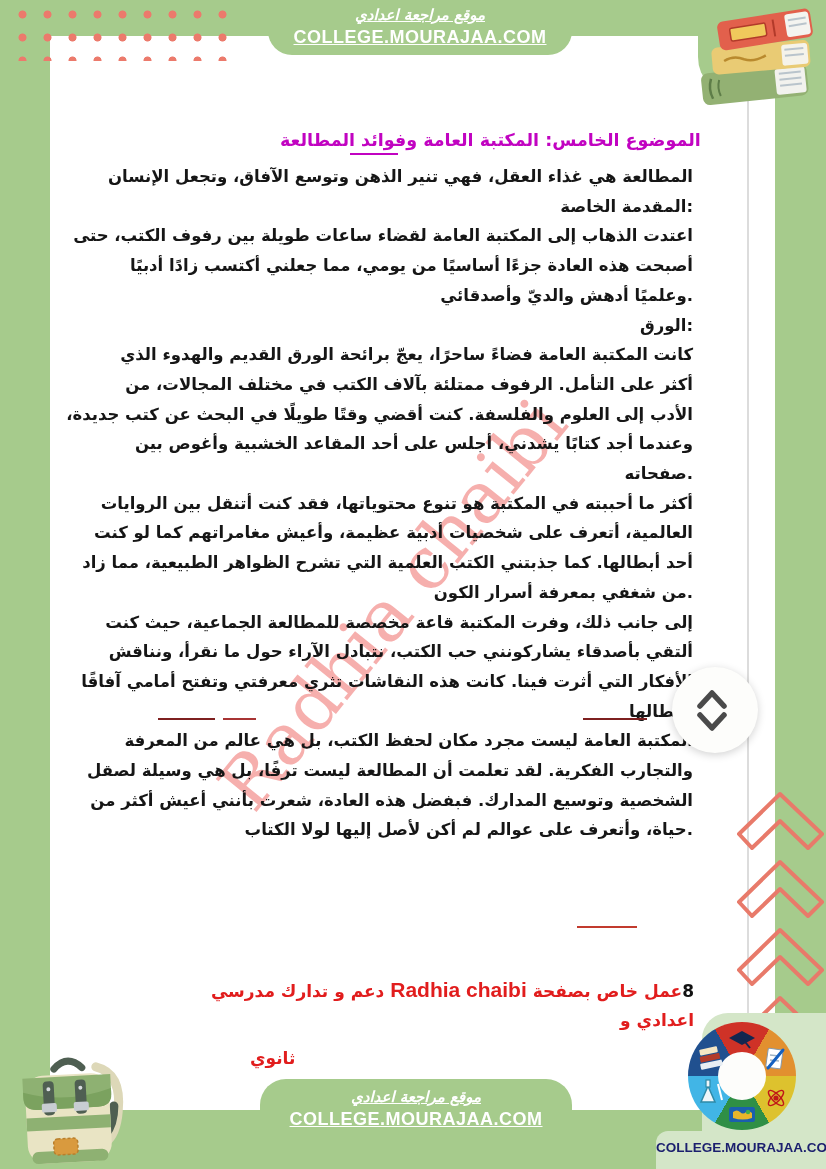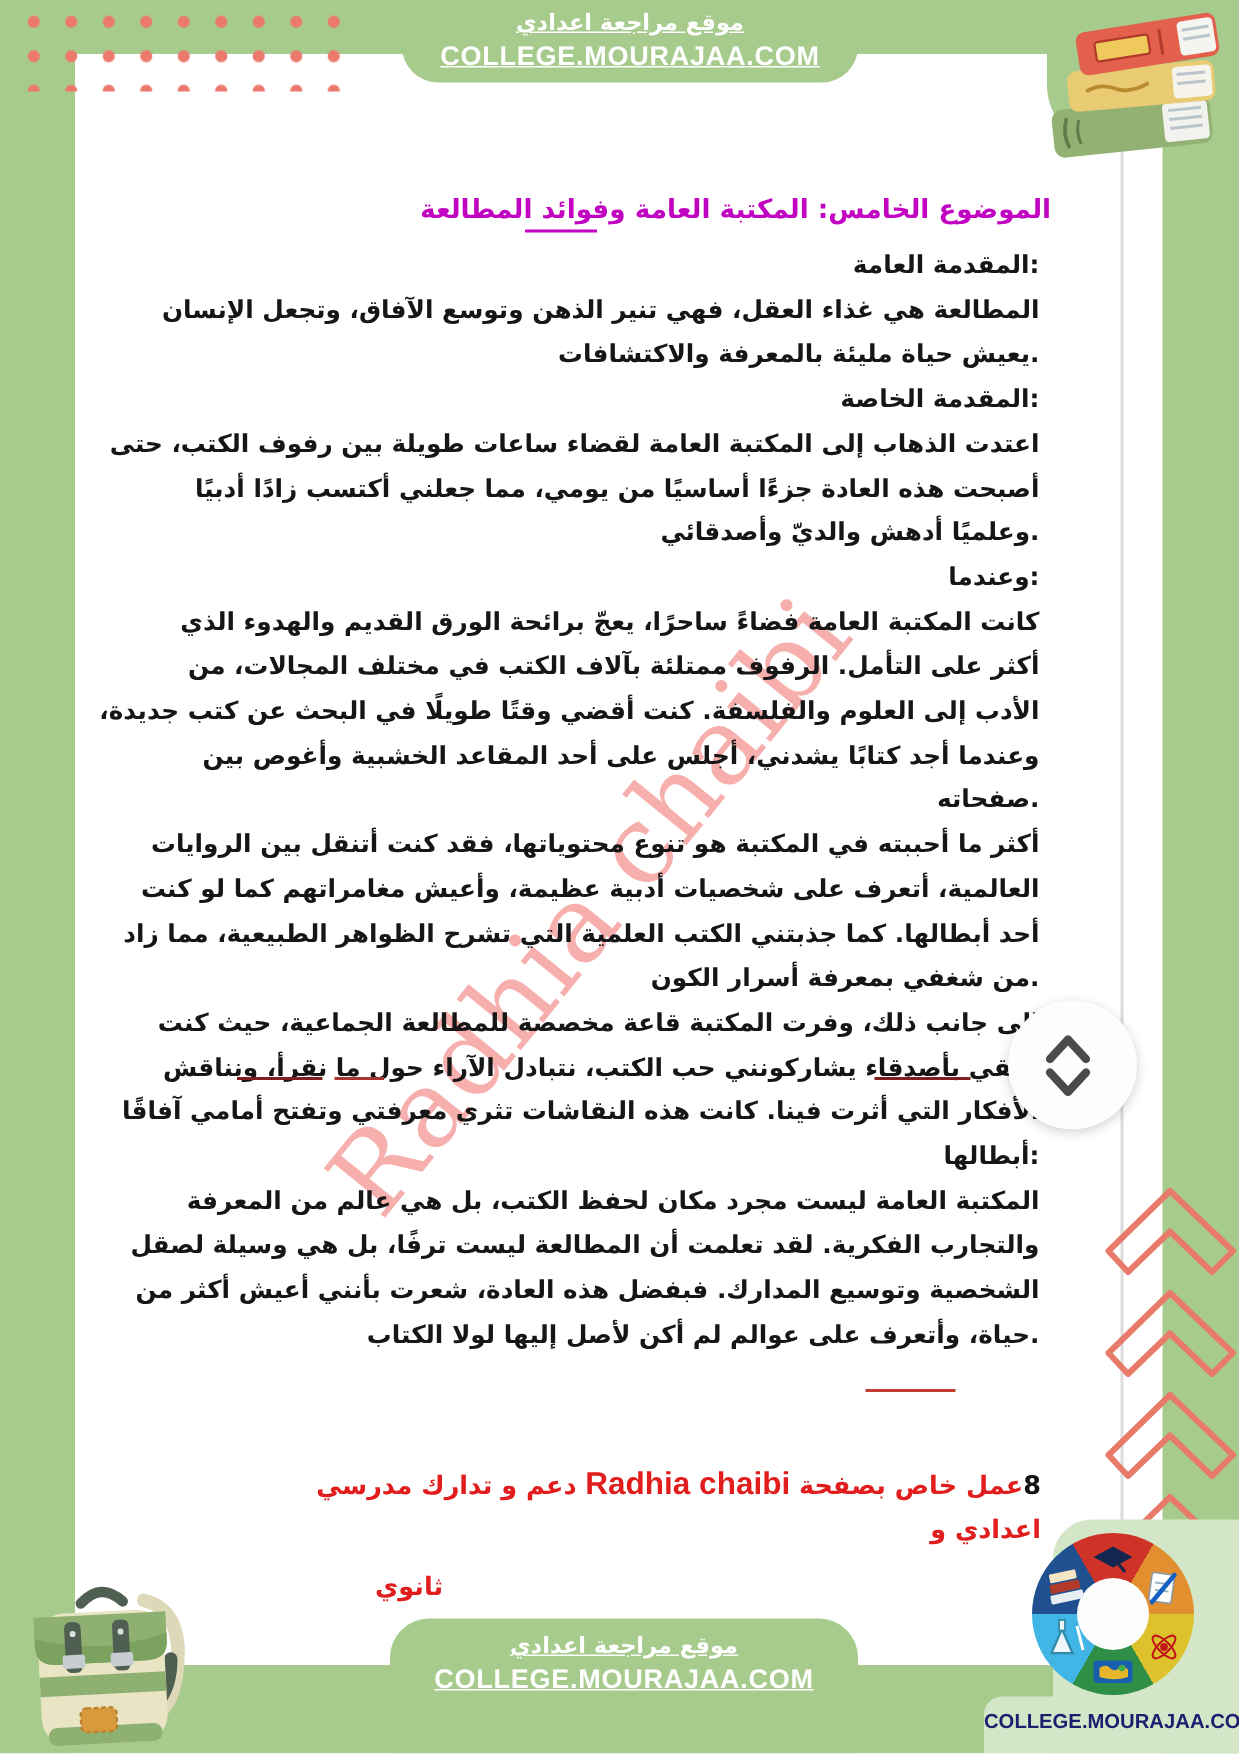--- a/index.html
+++ b/index.html
@@ -14,21 +14,21 @@
   .band-bottom{left:0;top:1110px;width:826px;height:59px;}
   .header-pill{left:268px;top:0;width:304px;height:55px;border-radius:0 0 24px 24px;}
   .tr-block{left:698px;top:0;width:128px;height:97px;border-radius:0 0 0 40px;}
   .footer-pill{left:260px;top:1079px;width:312px;height:90px;border-radius:26px 26px 0 0;}
   
   .dots{left:4px;top:1px;width:236px;height:60px;
         background-image:radial-gradient(circle,#ec7a6c 3.6px,rgba(0,0,0,0) 4.4px);
         background-size:25px 23px;background-position:6px 2px;}
   
   .site-box{width:304px;text-align:center;color:#ffffff;line-height:1.35;}
-  .site-ar{font-size:15px;font-weight:bold;text-decoration:underline;}
+  .site-ar{font-size:15px;font-weight:bold;text-decoration:underline;font-style:italic;}
   .site-en{font-size:18px;font-weight:bold;letter-spacing:.5px;text-decoration:underline;
            font-family:"Liberation Sans",sans-serif;}
   
   .page-edge{left:747px;top:97px;width:2px;height:1013px;background:#dcdcdc;}
   
   .watermark{left:142px;top:560px;width:500px;height:90px;line-height:90px;text-align:center;
              font-family:"DejaVu Serif",serif;font-size:72px;color:rgba(238,110,106,0.55);
              transform:rotate(-51deg);white-space:nowrap;}
   
   .doc-title{left:280px;top:130px;width:457px;direction:rtl;text-align:left;
@@ -99,28 +99,26 @@
       <line x1="99" y1="23" x2="117" y2="23" stroke="#b9c4cc" stroke-width="2"></line>
       <rect x="40" y="16" width="36" height="13" rx="2" fill="#f0c95c" stroke="#b23a2a" stroke-width="1.5"></rect>
       <line x1="84" y1="14" x2="84" y2="31" stroke="#b23a2a" stroke-width="2"></line>
     </g>
   </svg>
 
   <div class="abs watermark">Radhia chaibi</div>
 
   <div class="abs doc-title">الموضوع الخامس: المكتبة العامة وفوائد المطالعة</div>
   <div class="abs doc-body" id="body-text">
-      <div class="tline">:المقدمة العامة</div>
       <div class="tline">المطالعة هي غذاء العقل، فهي تنير الذهن وتوسع الآفاق، وتجعل الإنسان</div>
-      <div class="tline">.يعيش حياة مليئة بالمعرفة والاكتشافات</div>
       <div class="tline">:المقدمة الخاصة</div>
       <div class="tline">اعتدت الذهاب إلى المكتبة العامة لقضاء ساعات طويلة بين رفوف الكتب، حتى</div>
       <div class="tline">أصبحت هذه العادة جزءًا أساسيًا من يومي، مما جعلني أكتسب زادًا أدبيًا</div>
       <div class="tline">.وعلميًا أدهش والديّ وأصدقائي</div>
-      <div class="tline">:وعندما</div>
+      <div class="tline">:الورق</div>
       <div class="tline">كانت المكتبة العامة فضاءً ساحرًا، يعجّ برائحة الورق القديم والهدوء الذي</div>
       <div class="tline">أكثر على التأمل. الرفوف ممتلئة بآلاف الكتب في مختلف المجالات، من</div>
       <div class="tline">الأدب إلى العلوم والفلسفة. كنت أقضي وقتًا طويلًا في البحث عن كتب جديدة،</div>
       <div class="tline">وعندما أجد كتابًا يشدني، أجلس على أحد المقاعد الخشبية وأغوص بين</div>
       <div class="tline">.صفحاته</div>
       <div class="tline">أكثر ما أحببته في المكتبة هو تنوع محتوياتها، فقد كنت أتنقل بين الروايات</div>
       <div class="tline">العالمية، أتعرف على شخصيات أدبية عظيمة، وأعيش مغامراتهم كما لو كنت</div>
       <div class="tline">أحد أبطالها. كما جذبتني الكتب العلمية التي تشرح الظواهر الطبيعية، مما زاد</div>
       <div class="tline">.من شغفي بمعرفة أسرار الكون</div>
       <div class="tline">إلى جانب ذلك، وفرت المكتبة قاعة مخصصة للمطالعة الجماعية، حيث كنت</div>

